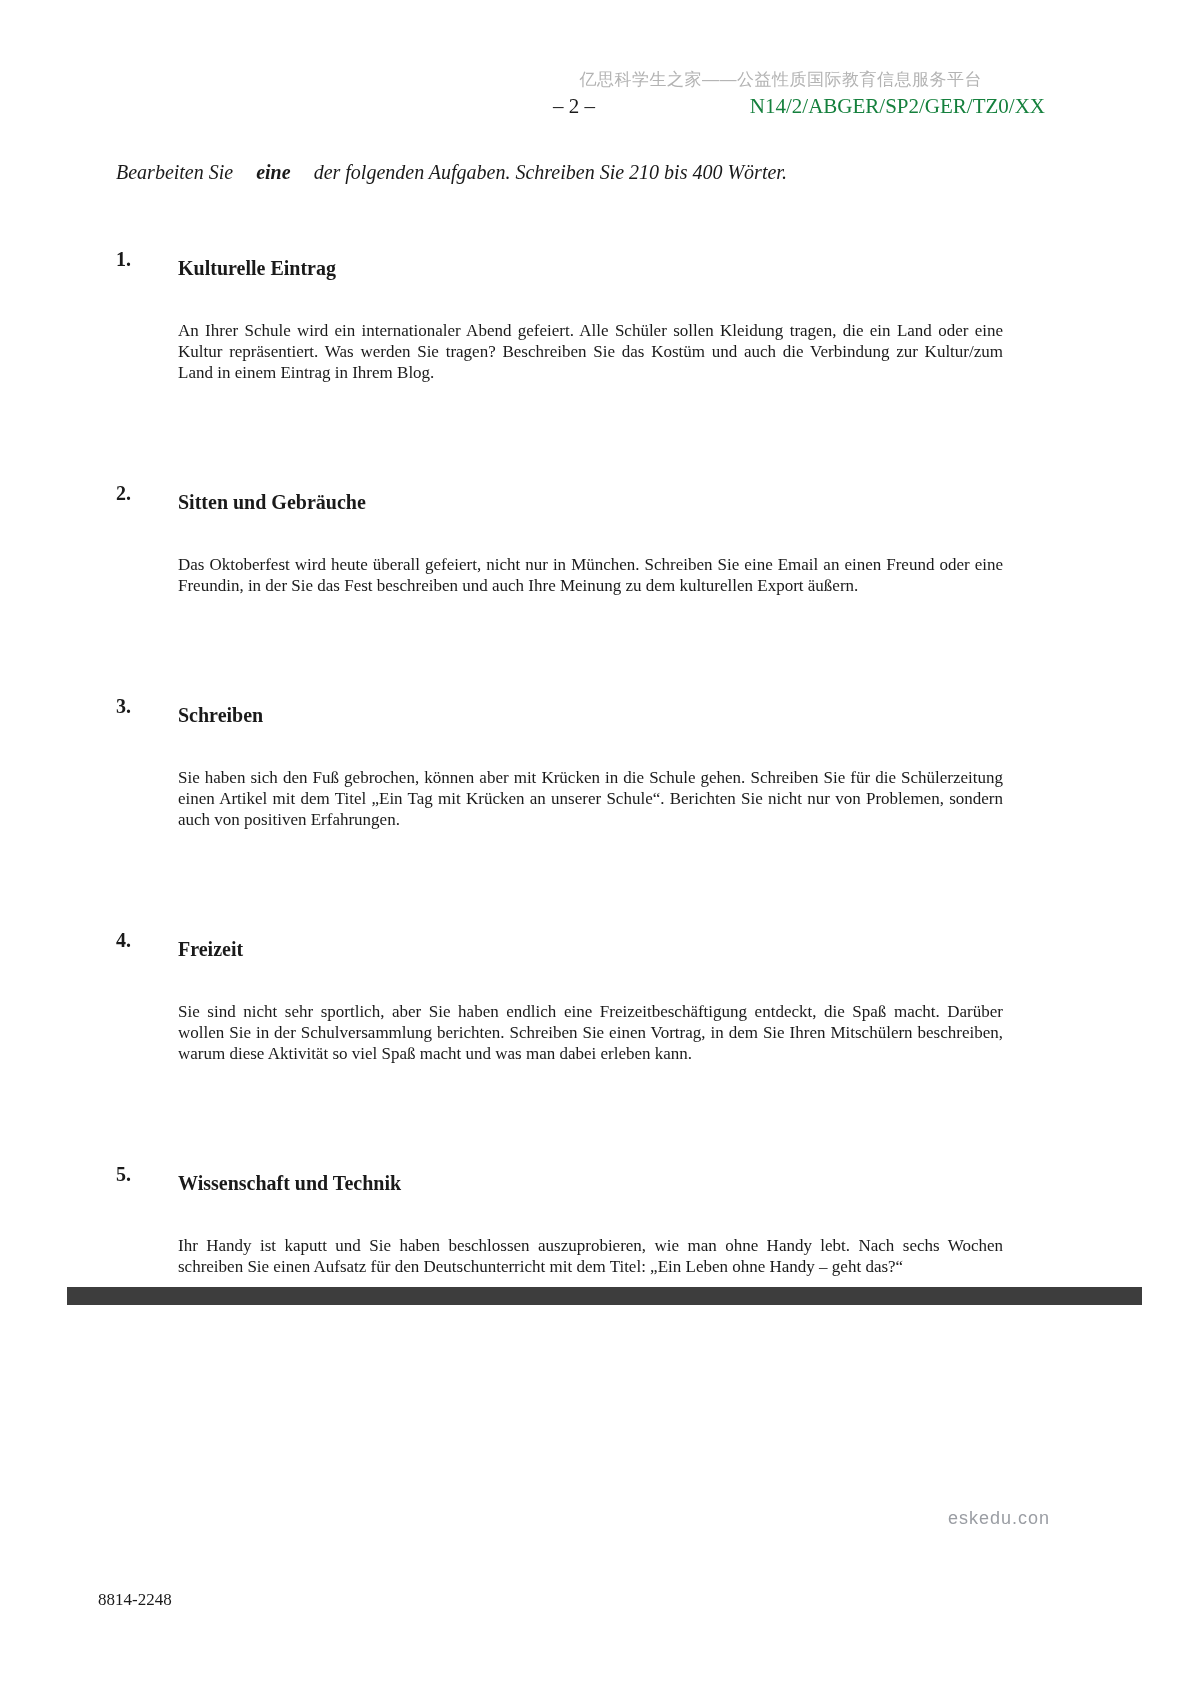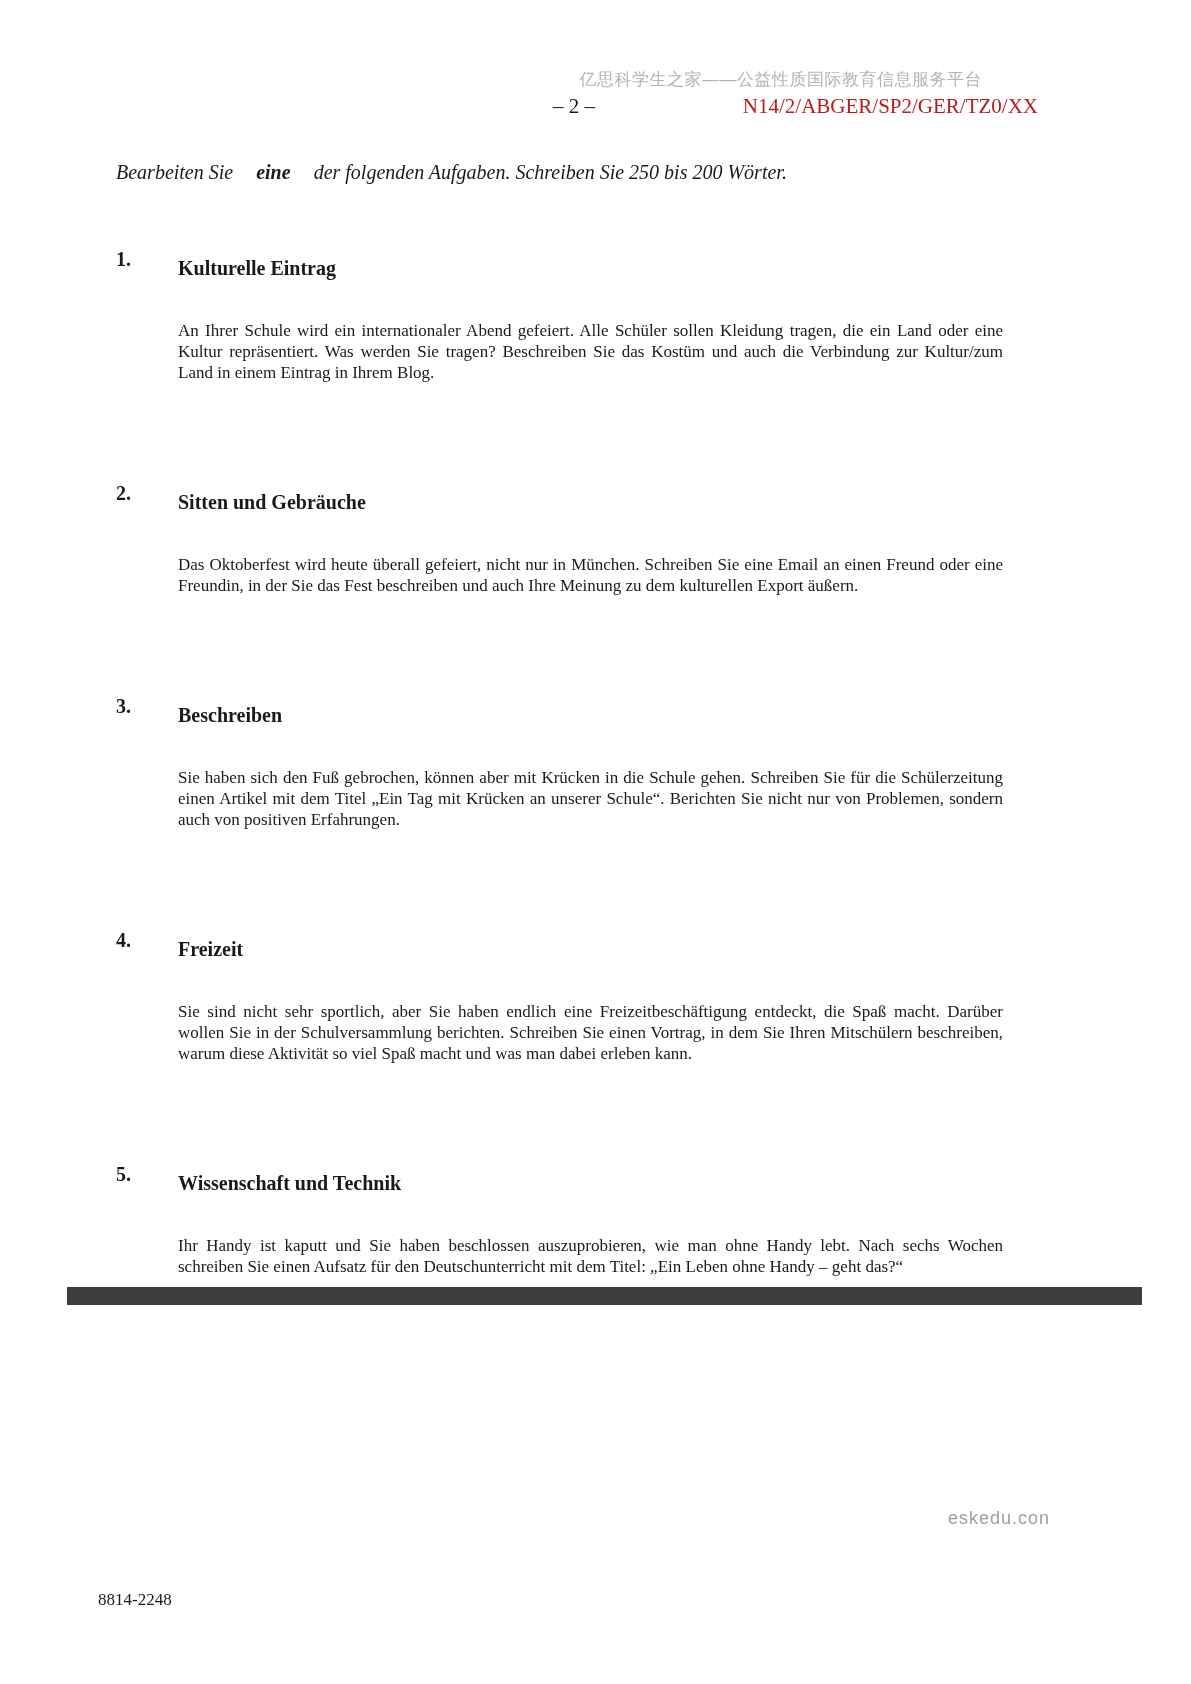--- a/index.html
+++ b/index.html
@@ -28,23 +28,23 @@
   .page-number {
     position: absolute;
     top: 76px;
     left: 535px;
     font-size: 21px;
     color: #1a1a1a;
   }
   .paper-code {
     position: absolute;
     top: 76px;
-    right: 153px;
+    right: 146px;
     font-size: 21px;
-    color: #b91c1c;
+    color: #15803d;
     white-space: nowrap;
   }
 
   
   .content {
     position: absolute;
     top: 131px;
     left: 80px;
     width: 950px;
   }
@@ -107,42 +107,42 @@
 <body>
 
 <div class="page">
 
   <div class="cn-watermark">亿思科学生之家——公益性质国际教育信息服务平台</div>
   <div class="page-number">– 2 –</div>
   <div class="paper-code">N14/2/ABGER/SP2/GER/TZ0/XX</div>
 
   <div class="content">
 
-    <p class="instruction"><span>Bearbeiten Sie </span><span class="emph">eine</span><span> der folgenden Aufgaben.  Schreiben Sie 250 bis 200 Wörter.</span></p>
+    <p class="instruction"><span>Bearbeiten Sie </span><span class="emph">eine</span><span> der folgenden Aufgaben.  Schreiben Sie 210 bis 400 Wörter.</span></p>
 
     <section class="task">
       <div class="task-number">1.</div>
       <div class="task-main">
         <div class="task-title">Kulturelle Eintrag</div>
         <div class="task-body">An Ihrer Schule wird ein internationaler Abend gefeiert.  Alle Schüler sollen Kleidung tragen, die ein Land oder eine Kultur repräsentiert.  Was werden Sie tragen?  Beschreiben Sie das Kostüm und auch die Verbindung zur Kultur/zum Land in einem Eintrag in Ihrem Blog.</div>
       </div>
     </section>
 
     <section class="task">
       <div class="task-number">2.</div>
       <div class="task-main">
         <div class="task-title">Sitten und Gebräuche</div>
         <div class="task-body">Das Oktoberfest wird heute überall gefeiert, nicht nur in München.  Schreiben Sie eine Email an einen Freund oder eine Freundin, in der Sie das Fest beschreiben und auch Ihre Meinung zu dem kulturellen Export äußern.</div>
       </div>
     </section>
 
     <section class="task">
       <div class="task-number">3.</div>
       <div class="task-main">
-        <div class="task-title">Beschreiben</div>
+        <div class="task-title">Schreiben</div>
         <div class="task-body">Sie haben sich den Fuß gebrochen, können aber mit Krücken in die Schule gehen.  Schreiben Sie für die Schülerzeitung einen Artikel mit dem Titel „Ein Tag mit Krücken an unserer Schule“.  Berichten Sie nicht nur von Problemen, sondern auch von positiven Erfahrungen.</div>
       </div>
     </section>
 
     <section class="task">
       <div class="task-number">4.</div>
       <div class="task-main">
         <div class="task-title">Freizeit</div>
         <div class="task-body">Sie sind nicht sehr sportlich, aber Sie haben endlich eine Freizeitbeschäftigung entdeckt, die Spaß macht.  Darüber wollen Sie in der Schulversammlung berichten.  Schreiben Sie einen Vortrag, in dem Sie Ihren Mitschülern beschreiben, warum diese Aktivität so viel Spaß macht und was man dabei erleben kann.</div>
       </div>

